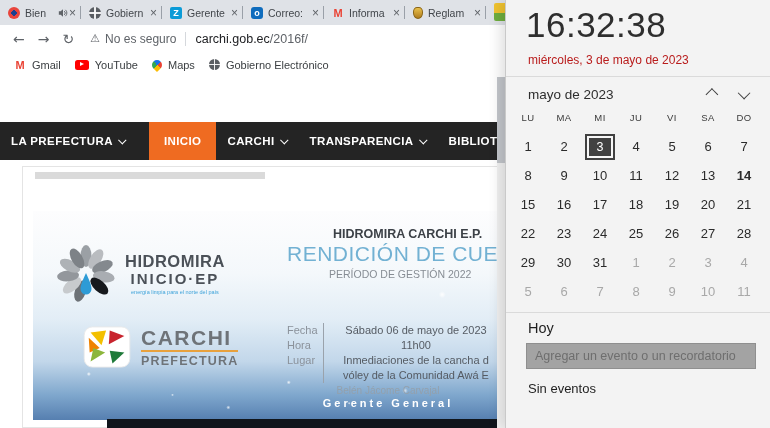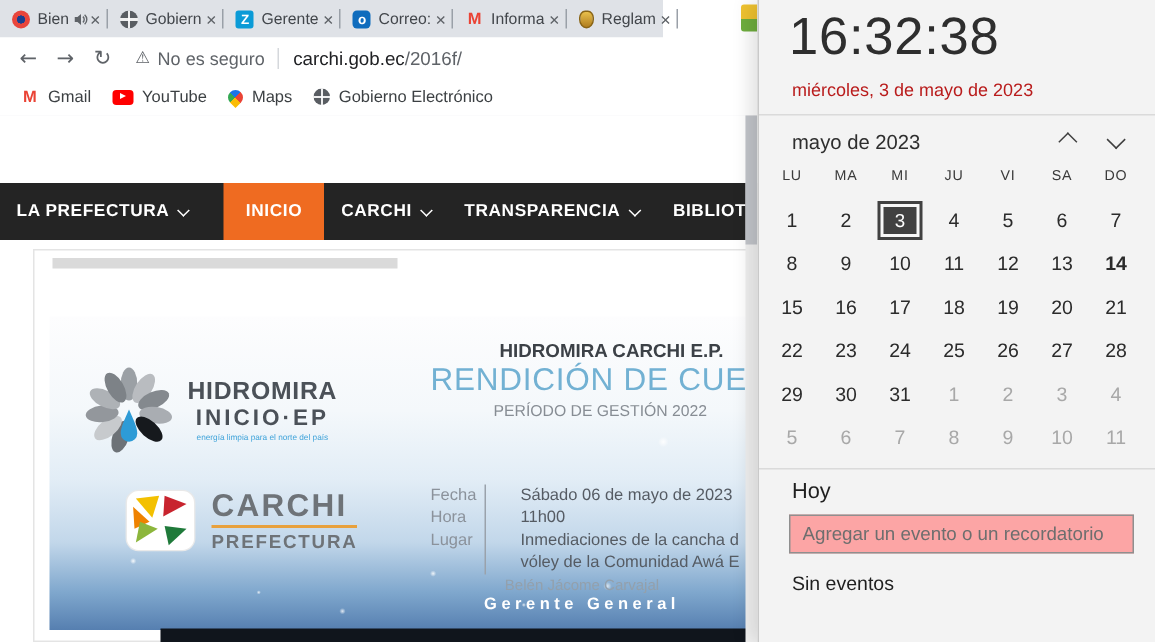--- a/index.html
+++ b/index.html
@@ -1,21 +1,21 @@
 <!DOCTYPE html>
 <html><head>
 <meta charset="utf-8">
 <style>
   html,body{margin:0;padding:0;background:#fff;}
   .screen{position:relative;width:770px;height:428px;overflow:hidden;
           font-family:"Liberation Sans",sans-serif;background:#fff;}
 
   
   .browser{position:absolute;left:0;top:0;width:505px;height:428px;overflow:hidden;}
-  .tabstrip{position:absolute;left:0;top:0;width:442px;height:25px;background:#dfe2e7;
+  .tabstrip{position:absolute;left:0;top:0;width:505px;height:25px;background:#dfe2e7;
             display:flex;align-items:center;}
   .tab{width:81px;height:25px;display:flex;align-items:center;padding:0 5px 0 8px;
        box-sizing:border-box;position:relative;cursor:default;}
   .tab::after{content:"";position:absolute;right:0;top:6px;height:13px;width:1px;background:#9aa0a8;}
   .tab-title{flex:1;font-size:10.5px;color:#42464b;white-space:nowrap;overflow:hidden;margin:0 3px 0 5px;}
   .tclose{font-size:12px;color:#5f6368;line-height:1;}
   .audio{display:flex;margin-right:1px;}
   .fav{width:12px;height:12px;flex:none;display:flex;align-items:center;justify-content:center;
        font-weight:bold;border-radius:2px;}
   .fav-site-orange{border-radius:50%;background:radial-gradient(circle at 50% 50%, #1a3f8f 0 31%, #e8453c 33%);}
@@ -93,22 +93,22 @@
   .fr-period{font-size:10.5px;color:#878d94;white-space:nowrap;text-indent:42px;margin-top:2px;}
 
   .prefectura{position:absolute;left:50px;top:115px;display:flex;align-items:center;}
   .pf-text{margin-left:10px;}
   .pf1{font-size:21px;font-weight:bold;color:#6e7378;letter-spacing:1.5px;line-height:1;
        border-bottom:2px solid #e8a13d;padding-bottom:2px;}
   .pf2{font-size:12.5px;font-weight:bold;color:#6e7378;letter-spacing:1.2px;margin-top:2px;}
 
   .details{position:absolute;left:254px;top:112px;display:flex;font-size:11px;}
   .det-labels{width:36px;color:#8b929b;line-height:15px;flex:none;}
-  .det-values{border-left:1px solid #9aa2ab;padding-left:23px;color:#555b63;line-height:15px;
-              white-space:nowrap;overflow:hidden;width:166px;}
+  .det-values{border-left:1px solid #9aa2ab;padding-left:9px;color:#555b63;line-height:15px;
+              white-space:nowrap;overflow:hidden;width:166px;text-align:center;}
   .signature{position:absolute;left:250px;top:174px;width:210px;text-align:center;}
   .sig-name{font-size:10px;color:#93a0ac;}
   .sig-title{font-size:11px;font-weight:bold;color:#fff;letter-spacing:3px;margin-top:1px;text-align:center;}
 
   .darkstrip{position:absolute;left:107px;top:342px;width:391px;height:9px;background:#10151c;}
 
   .scrollbar{position:absolute;left:497px;top:77px;width:8px;height:351px;background:#f1f1f1;}
   .scroll-thumb{position:absolute;left:0;top:0;width:8px;height:86px;background:#c3c6cb;}
 
   
@@ -129,21 +129,21 @@
   .day{display:flex;align-items:center;justify-content:center;font-size:13px;color:#2b2b2b;}
   .day.muted{color:#a8a8a8;}
   .day.bold{font-weight:bold;}
   .sel-outer{width:26px;height:22px;border:2px solid #414141;background:#f7f7f7;
              display:flex;align-items:center;justify-content:center;}
   .sel-inner{width:22px;height:18px;background:#414141;color:#fff;display:flex;
              align-items:center;justify-content:center;font-size:12.5px;}
   .fdiv2{position:absolute;left:0;top:312px;width:265px;height:1px;background:#dadada;}
   .today-label{position:absolute;left:22px;top:320px;font-size:14.5px;color:#1f1f1f;}
   .event-input{position:absolute;left:20px;top:343px;width:230px;height:26px;box-sizing:border-box;
-               border:1px solid #8f8f8f;background:#fca5a5;font-family:"Liberation Sans",sans-serif;
+               border:1px solid #8f8f8f;background:#a3a3a3;font-family:"Liberation Sans",sans-serif;
                font-size:12.5px;color:#333;padding:0 8px;}
   .event-input::placeholder{color:#6e6e6e;}
   .no-events{position:absolute;left:22px;top:381px;font-size:13px;color:#1f1f1f;}
 </style>
 </head>
 <body>
 
 <div class="screen">
 
   <div class="browser">

